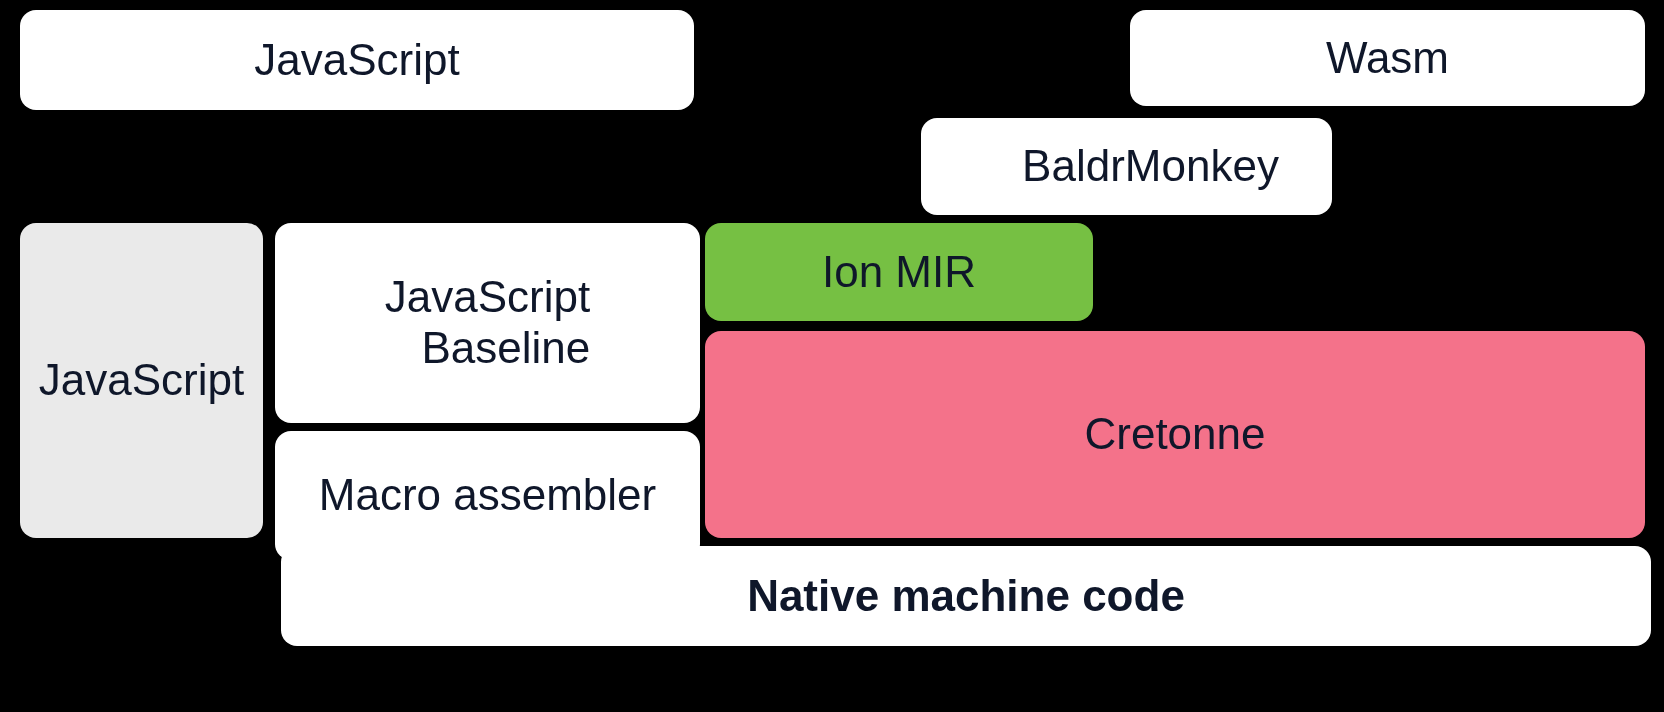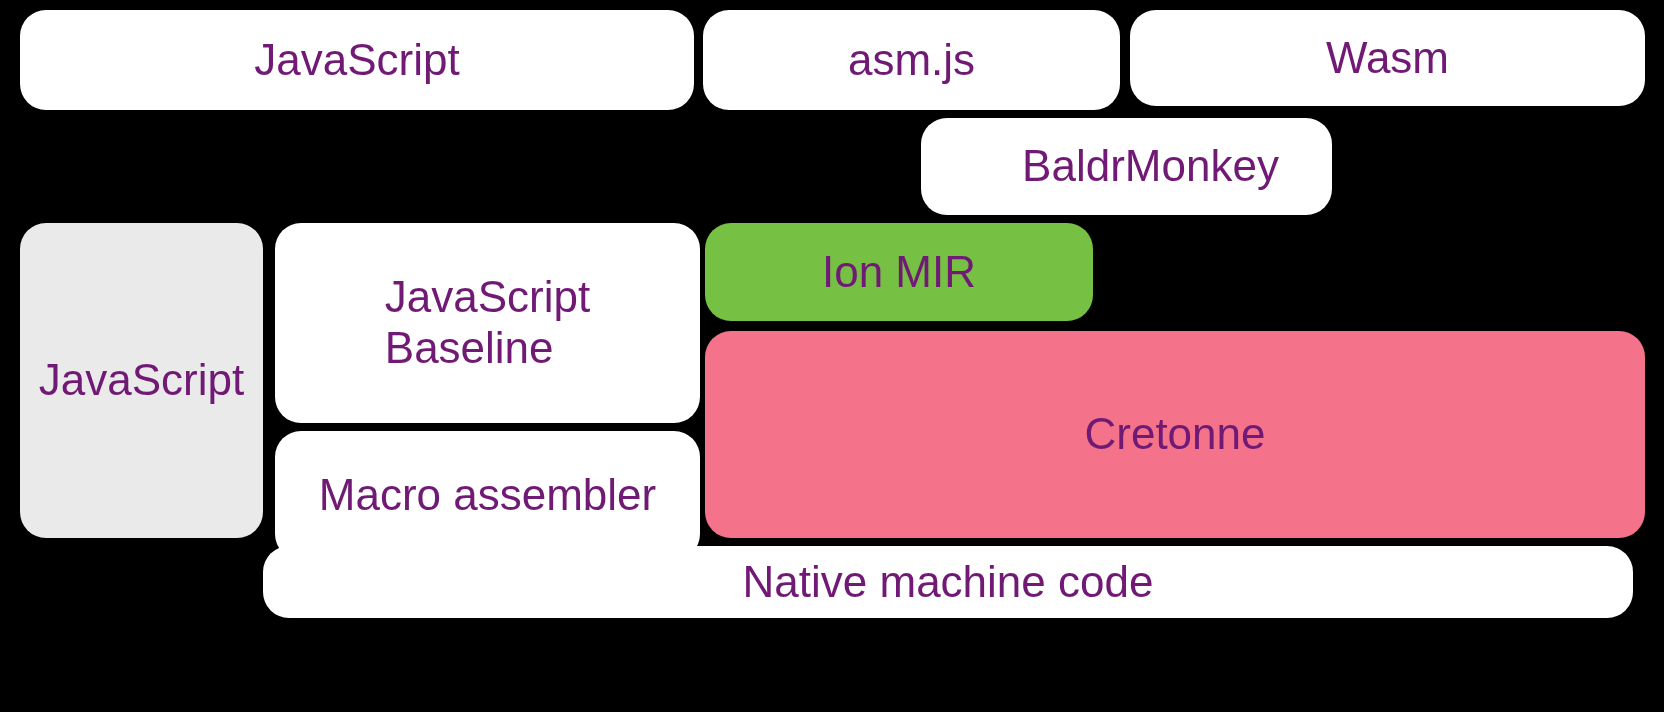--- a/index.html
+++ b/index.html
@@ -16,24 +16,24 @@
     height: 712px;
     background: #000000;
     overflow: hidden;
   }
   .box {
     position: absolute;
     box-sizing: border-box;
     display: flex;
     align-items: center;
     justify-content: center;
-    text-align: left;
-    border-radius: 26px;
+    text-align: right;
+    border-radius: 16px;
     background: #ffffff;
-    color: #701a75;
+    color: #0f172a;
     font-family: "Liberation Sans", sans-serif;
     font-size: 44px;
     line-height: 1.15;
     font-weight: 400;
     letter-spacing: 0px;
     white-space: pre-line;
     user-select: none;
   }
   .box.grey   { background: #eaeaea; }
   .box.green  { background: #76c043; }
@@ -49,30 +49,29 @@
   .r2-baldr    { left: 921px; top: 118px; width: 411px; height: 97px; padding-left: 48px; }
 
   
   .r3-interp   { left: 20px;  top: 223px; width: 243px; height: 315px; }
   .r3-baseline { left: 275px; top: 223px; width: 425px; height: 200px; }
   .r3-macro    { left: 275px; top: 431px; width: 425px; height: 129px; }
   .r3-ionmir   { left: 705px; top: 223px; width: 388px; height: 98px; }
   .r3-cretonne { left: 705px; top: 331px; width: 940px; height: 207px; }
 
   
-  .r4-native   { left: 263px; top: 546px; width: 1370px; height: 72px; }
+  .r4-native   { left: 281px; top: 546px; width: 1370px; height: 100px; font-weight: bold; }
 </style>
 </head>
 <body>
 
 <div id="stage">
 
   <div class="box r1-js">JavaScript</div>
 
-  <div class="box r1-asmjs">asm.js</div>
 
   <div class="box r1-wasm">Wasm</div>
 
 
   <div class="box r2-baldr">BaldrMonkey</div>
 
   <div class="box grey r3-interp">JavaScript</div>
 
   <div class="box r3-baseline">JavaScript
 Baseline</div>

